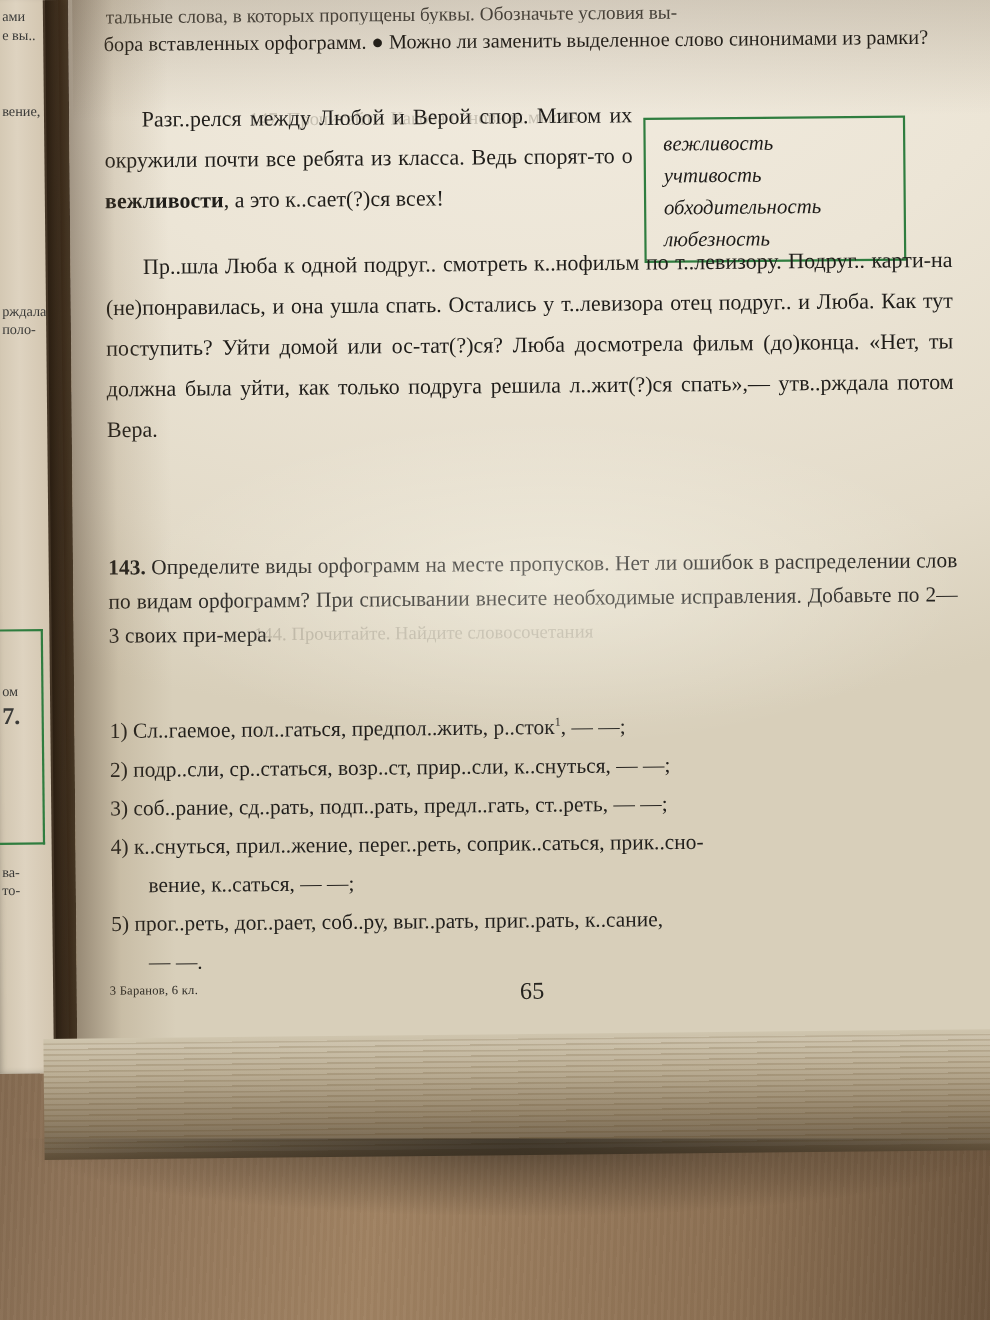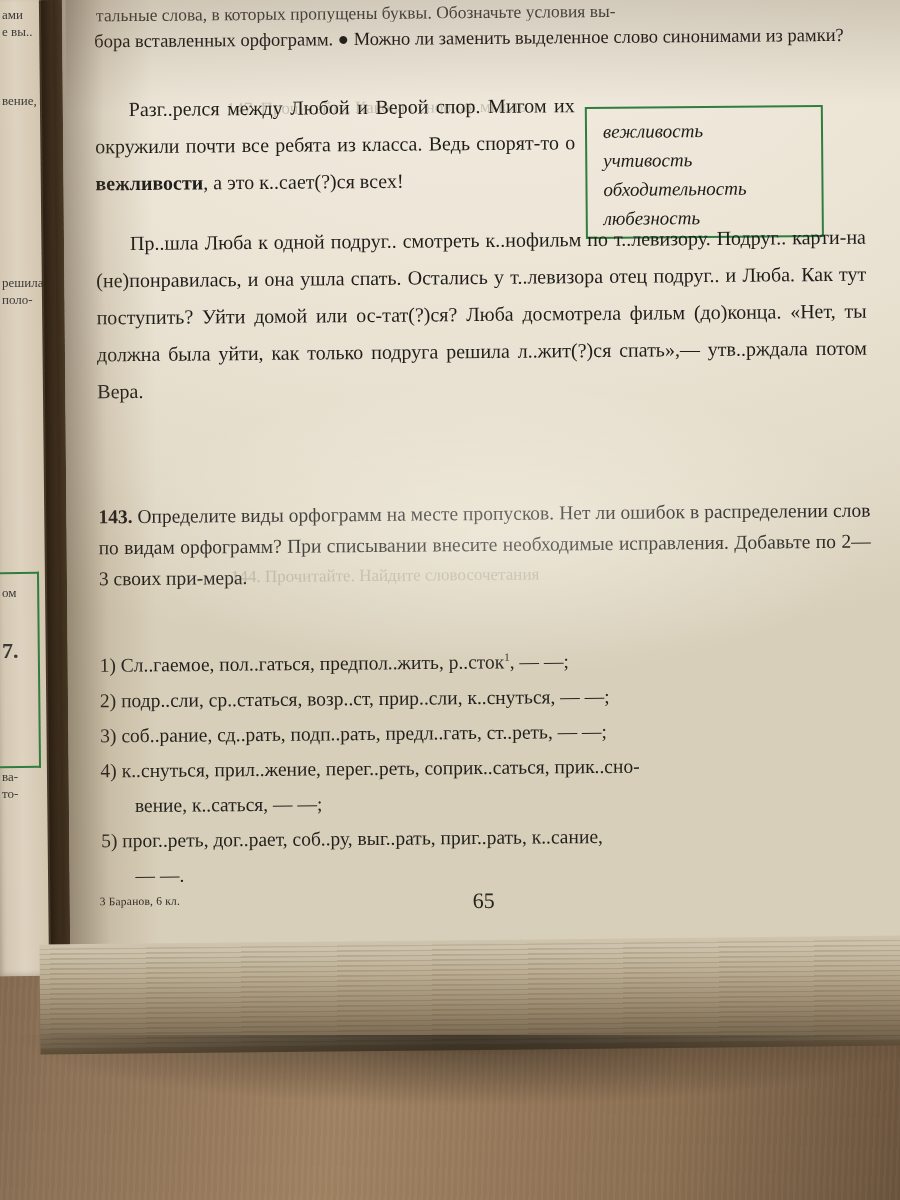--- a/index.html
+++ b/index.html
@@ -245,26 +245,26 @@
 
 <div id="page">
 
   <div class="desk"></div>
   <div class="desk-grain"></div>
 
   <div class="left-page"></div>
   <div class="left-page-text" style="top:6px">ами
 е вы..</div>
   <div class="left-page-text" style="top:92px">вение,</div>
-  <div class="left-page-text" style="top:274px">решила
+  <div class="left-page-text" style="top:274px">рждала
 поло-</div>
   <div class="left-box"></div>
-  <div class="left-page-text" style="top:584px">ом</div>
+  <div class="left-page-text" style="top:620px">ом</div>
   <div class="left-page-text" style="top:642px; font-size:22px; font-weight:bold;">7.</div>
-  <div class="left-page-text" style="top:768px">ва-
+  <div class="left-page-text" style="top:784px">ва-
 то-</div>
 
   <div class="gutter-dark"></div>
   <div class="gutter"></div>
 
   <div class="page-sheet"></div>
 
   <div class="content">
 
     <div class="ghost ghost-1">147. Прочитайте. Какова основная мысль</div>

